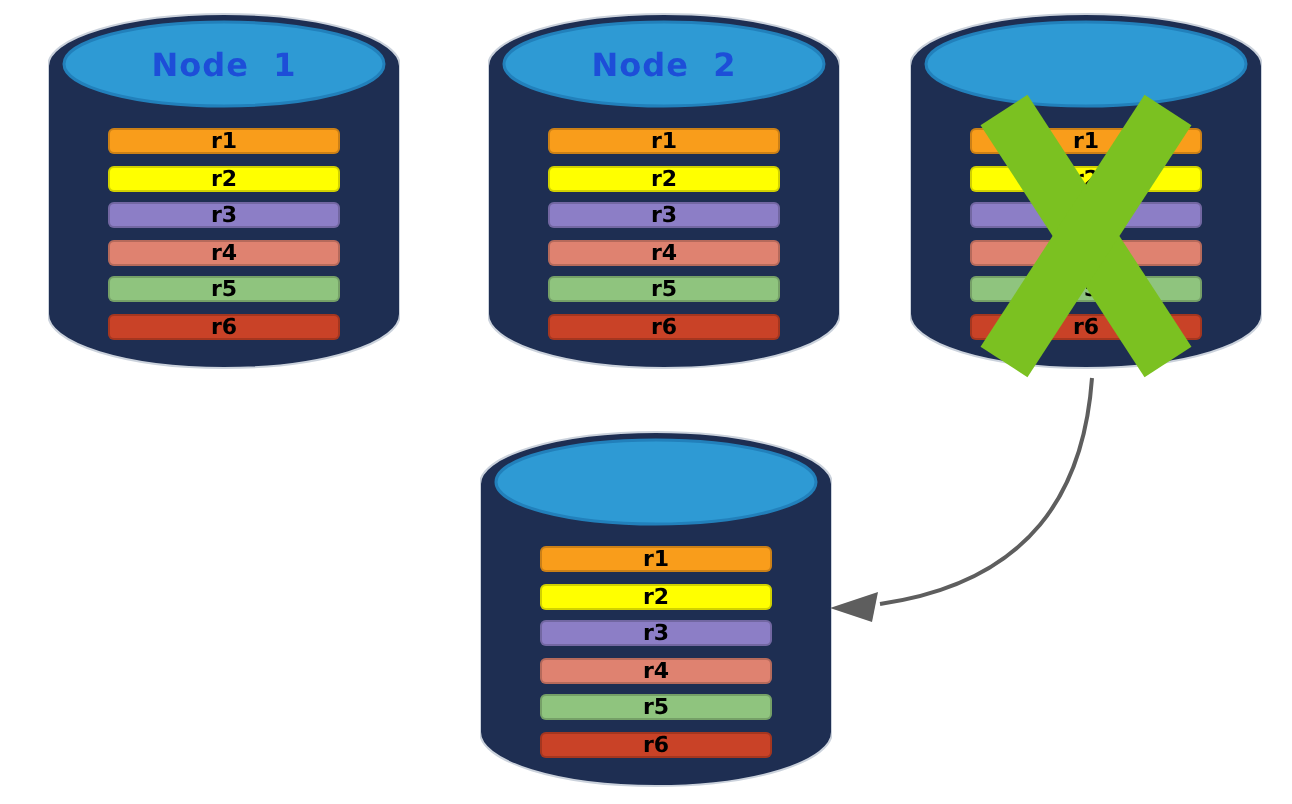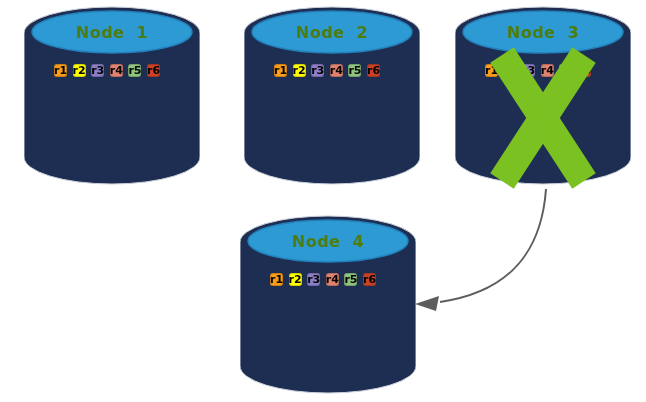--- a/index.html
+++ b/index.html
@@ -6,26 +6,26 @@
   .canvas {
     position:relative; width:646px; height:402px; overflow:hidden;
     background:#ffffff;
     font-family:"DejaVu Sans","Liberation Sans",sans-serif;
   }
   .node { position:absolute; width:176px; height:182px; }
   .node svg.cyl { position:absolute; left:0; top:0; }
   .cyl-title {
     position:absolute; left:0; top:19px; width:100%; height:22px;
     line-height:22px; text-align:center;
-    font-size:16px; font-weight:bold; color:#4d7c0f;
+    font-size:16px; font-weight:bold; color:#1d4ed8;
     white-space:pre; letter-spacing:0.5px;
   }
   .rows {
     position:absolute; left:30px; top:61px; width:116px;
-    display:flex; flex-direction:row; gap:5.5px;
+    display:flex; flex-direction:column; gap:5.5px;
   }
   .row {
     height:13px; line-height:13px; border-radius:3px;
     text-align:center; font-size:11px; font-weight:bold; color:#000000;
     box-shadow:0 0 0 1px rgba(0,0,0,0.18) inset;
   }
   .overlay { position:absolute; left:0; top:0; pointer-events:none; }
 </style>
 </head>
 <body>
@@ -62,37 +62,35 @@
       <div class="row" style="background-color: rgb(143, 196, 126);">r5</div>
       <div class="row" style="background-color: rgb(201, 66, 39);">r6</div>
     </div>
   </div>
 
   <div class="node" style="left:455px; top:3px;">
     <svg class="cyl" width="176" height="182" viewBox="0 0 176 182">
       <path d="M0,30 A88,26 0 0 1 176,30 L176,154 A88,27 0 0 1 0,154 Z" stroke-width="1" fill="#1E2E52" stroke="#CBD2DC"></path>
       <ellipse cx="88" cy="29" rx="80" ry="21" stroke-width="1.5" fill="#2E9AD4" stroke="#2280BB"></ellipse>
     </svg>
-    <div class="cyl-title">Node  3</div>
     <div class="rows">
       <div class="row" style="background-color: rgb(249, 157, 27);">r1</div>
       <div class="row" style="background-color: rgb(255, 255, 0);">r2</div>
       <div class="row" style="background-color: rgb(140, 126, 198);">r3</div>
       <div class="row" style="background-color: rgb(223, 130, 112);">r4</div>
       <div class="row" style="background-color: rgb(143, 196, 126);">r5</div>
       <div class="row" style="background-color: rgb(201, 66, 39);">r6</div>
     </div>
   </div>
 
   <div class="node" style="left:240px; top:212px;">
     <svg class="cyl" width="176" height="182" viewBox="0 0 176 182">
       <path d="M0,30 A88,26 0 0 1 176,30 L176,154 A88,27 0 0 1 0,154 Z" stroke-width="1" fill="#1E2E52" stroke="#CBD2DC"></path>
       <ellipse cx="88" cy="29" rx="80" ry="21" stroke-width="1.5" fill="#2E9AD4" stroke="#2280BB"></ellipse>
     </svg>
-    <div class="cyl-title">Node  4</div>
     <div class="rows">
       <div class="row" style="background-color: rgb(249, 157, 27);">r1</div>
       <div class="row" style="background-color: rgb(255, 255, 0);">r2</div>
       <div class="row" style="background-color: rgb(140, 126, 198);">r3</div>
       <div class="row" style="background-color: rgb(223, 130, 112);">r4</div>
       <div class="row" style="background-color: rgb(143, 196, 126);">r5</div>
       <div class="row" style="background-color: rgb(201, 66, 39);">r6</div>
     </div>
   </div>
 

